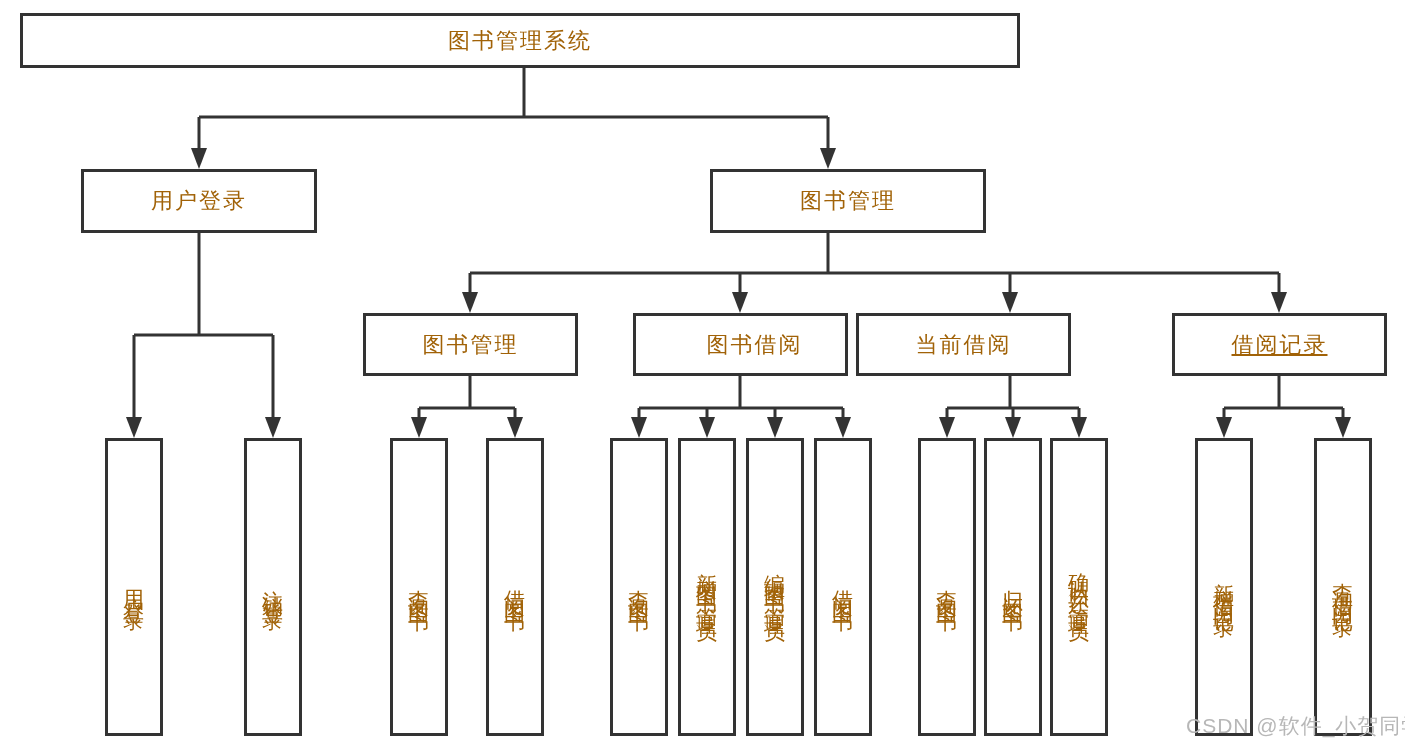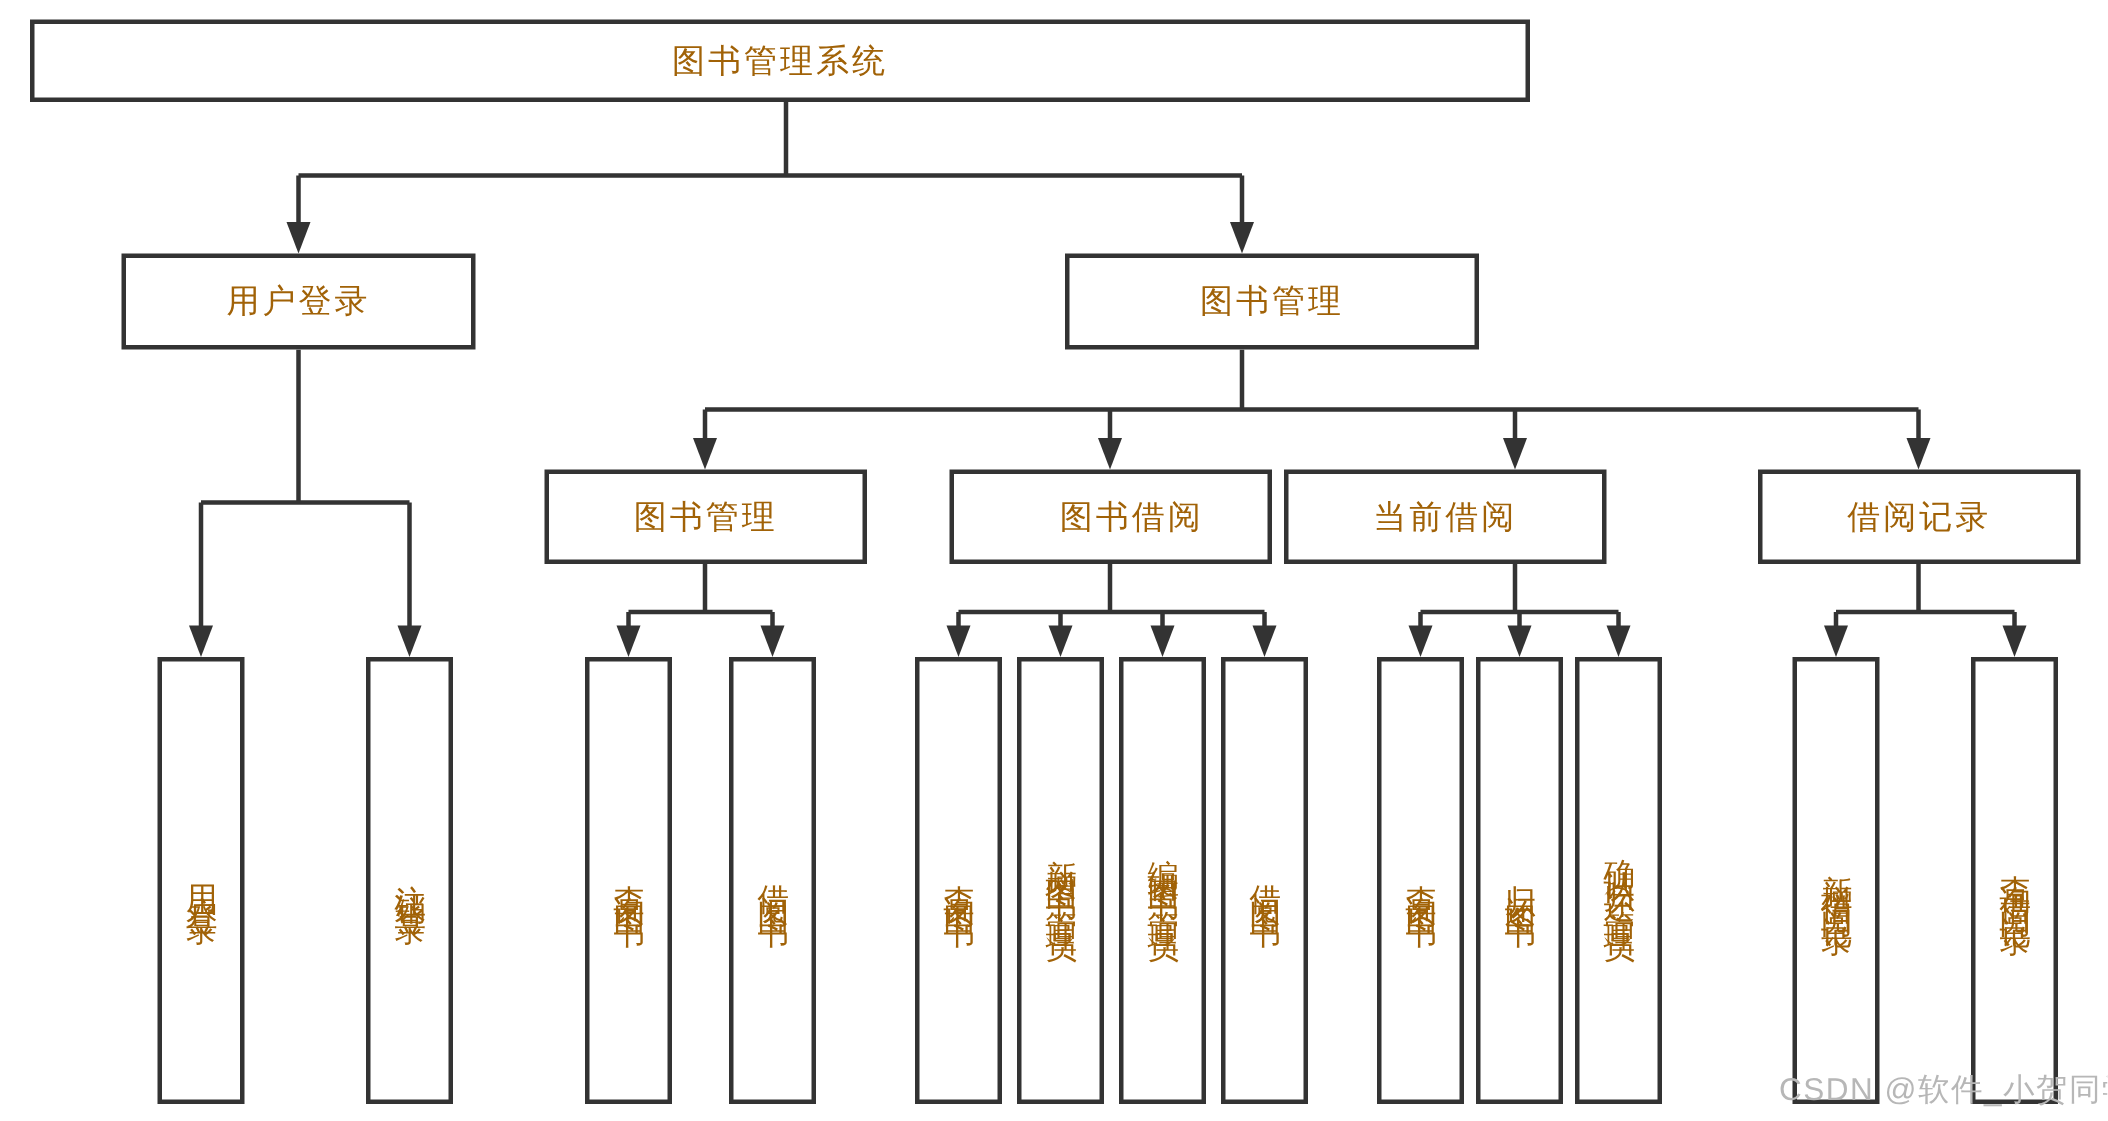--- a/index.html
+++ b/index.html
@@ -45,21 +45,21 @@
     line-height: 1;
     white-space: nowrap;
   }
   .root-node  { left: 20px;  top: 13px;  width: 1000px; height: 55px; }
   .l2-a       { left: 81px;  top: 169px; width: 236px;  height: 64px; }
   .l2-b       { left: 710px; top: 169px; width: 276px;  height: 64px; }
   .l3         { top: 313px;  height: 63px; width: 215px; }
   .l3-a { left: 363px; }
   .l3-b { left: 633px; padding-left: 28px; }
   .l3-c { left: 856px; }
-  .l3-d { left: 1172px; }
+  .l3-d { left: 1172px; text-decoration: underline; }
   .leaf       { top: 438px; height: 298px; width: 58px; }
   .leaf-1  { left: 105px; }
   .leaf-2  { left: 244px; }
   .leaf-3  { left: 390px; }
   .leaf-4  { left: 486px; }
   .leaf-5  { left: 610px; }
   .leaf-6  { left: 678px; }
   .leaf-7  { left: 746px; }
   .leaf-8  { left: 814px; }
   .leaf-9  { left: 918px; }

